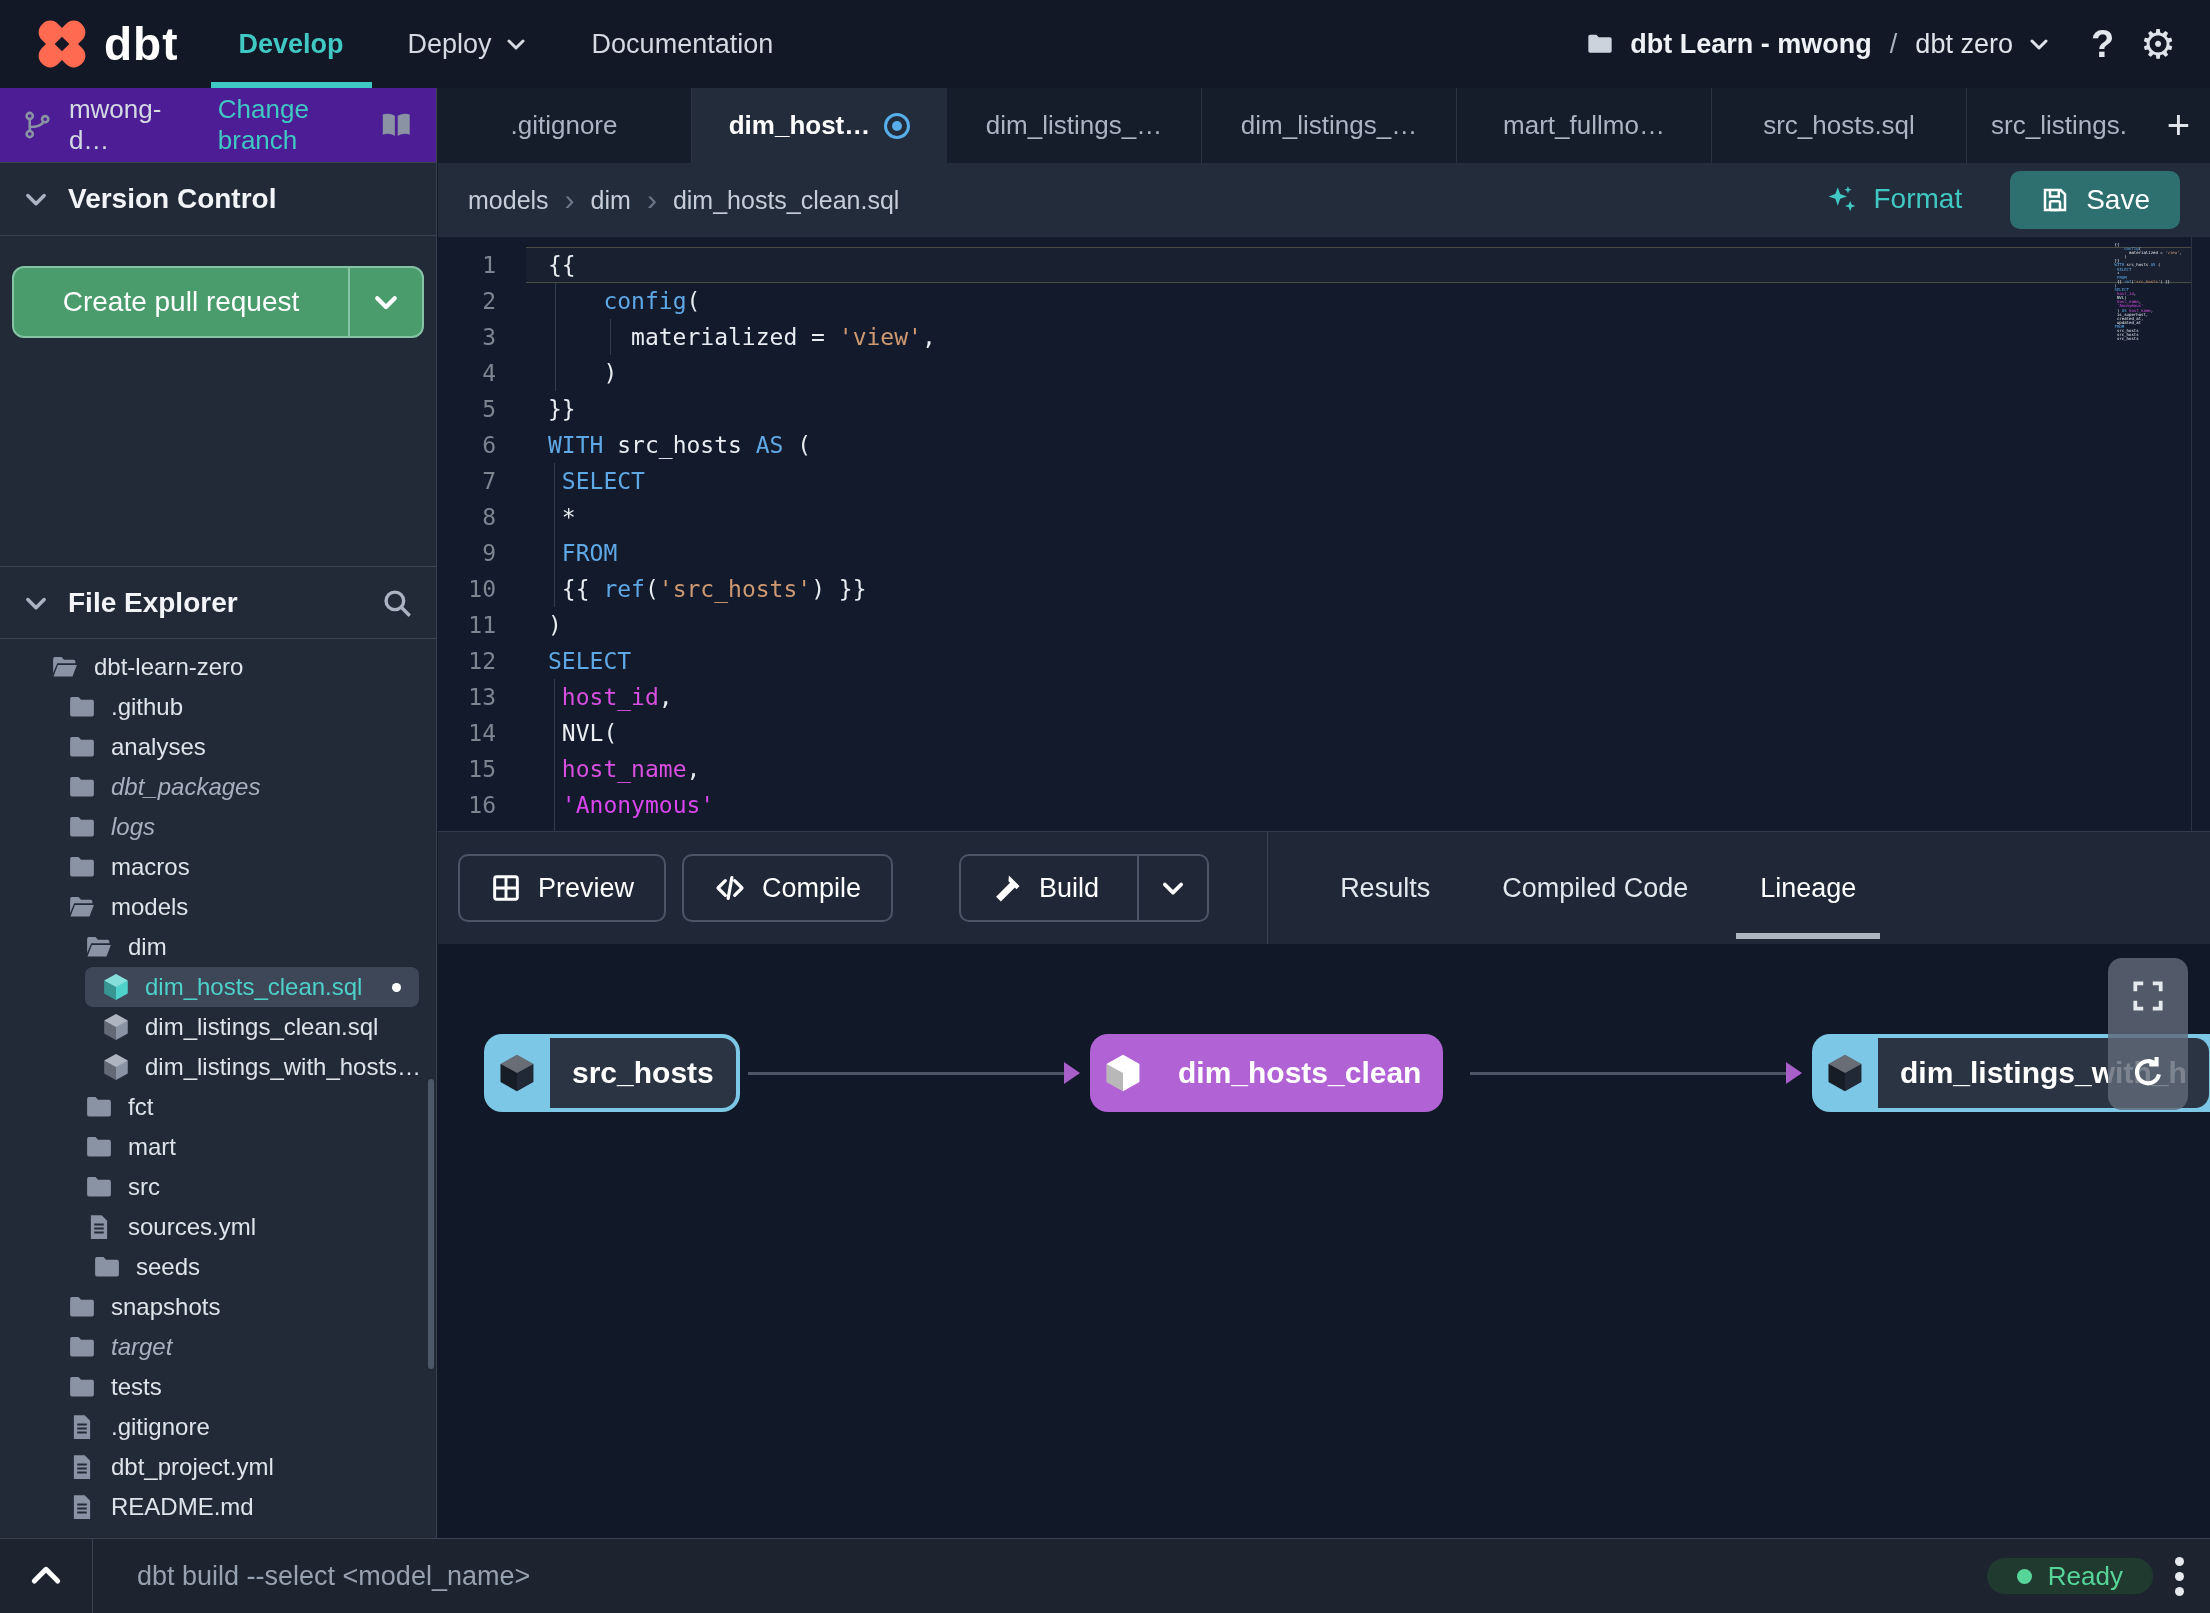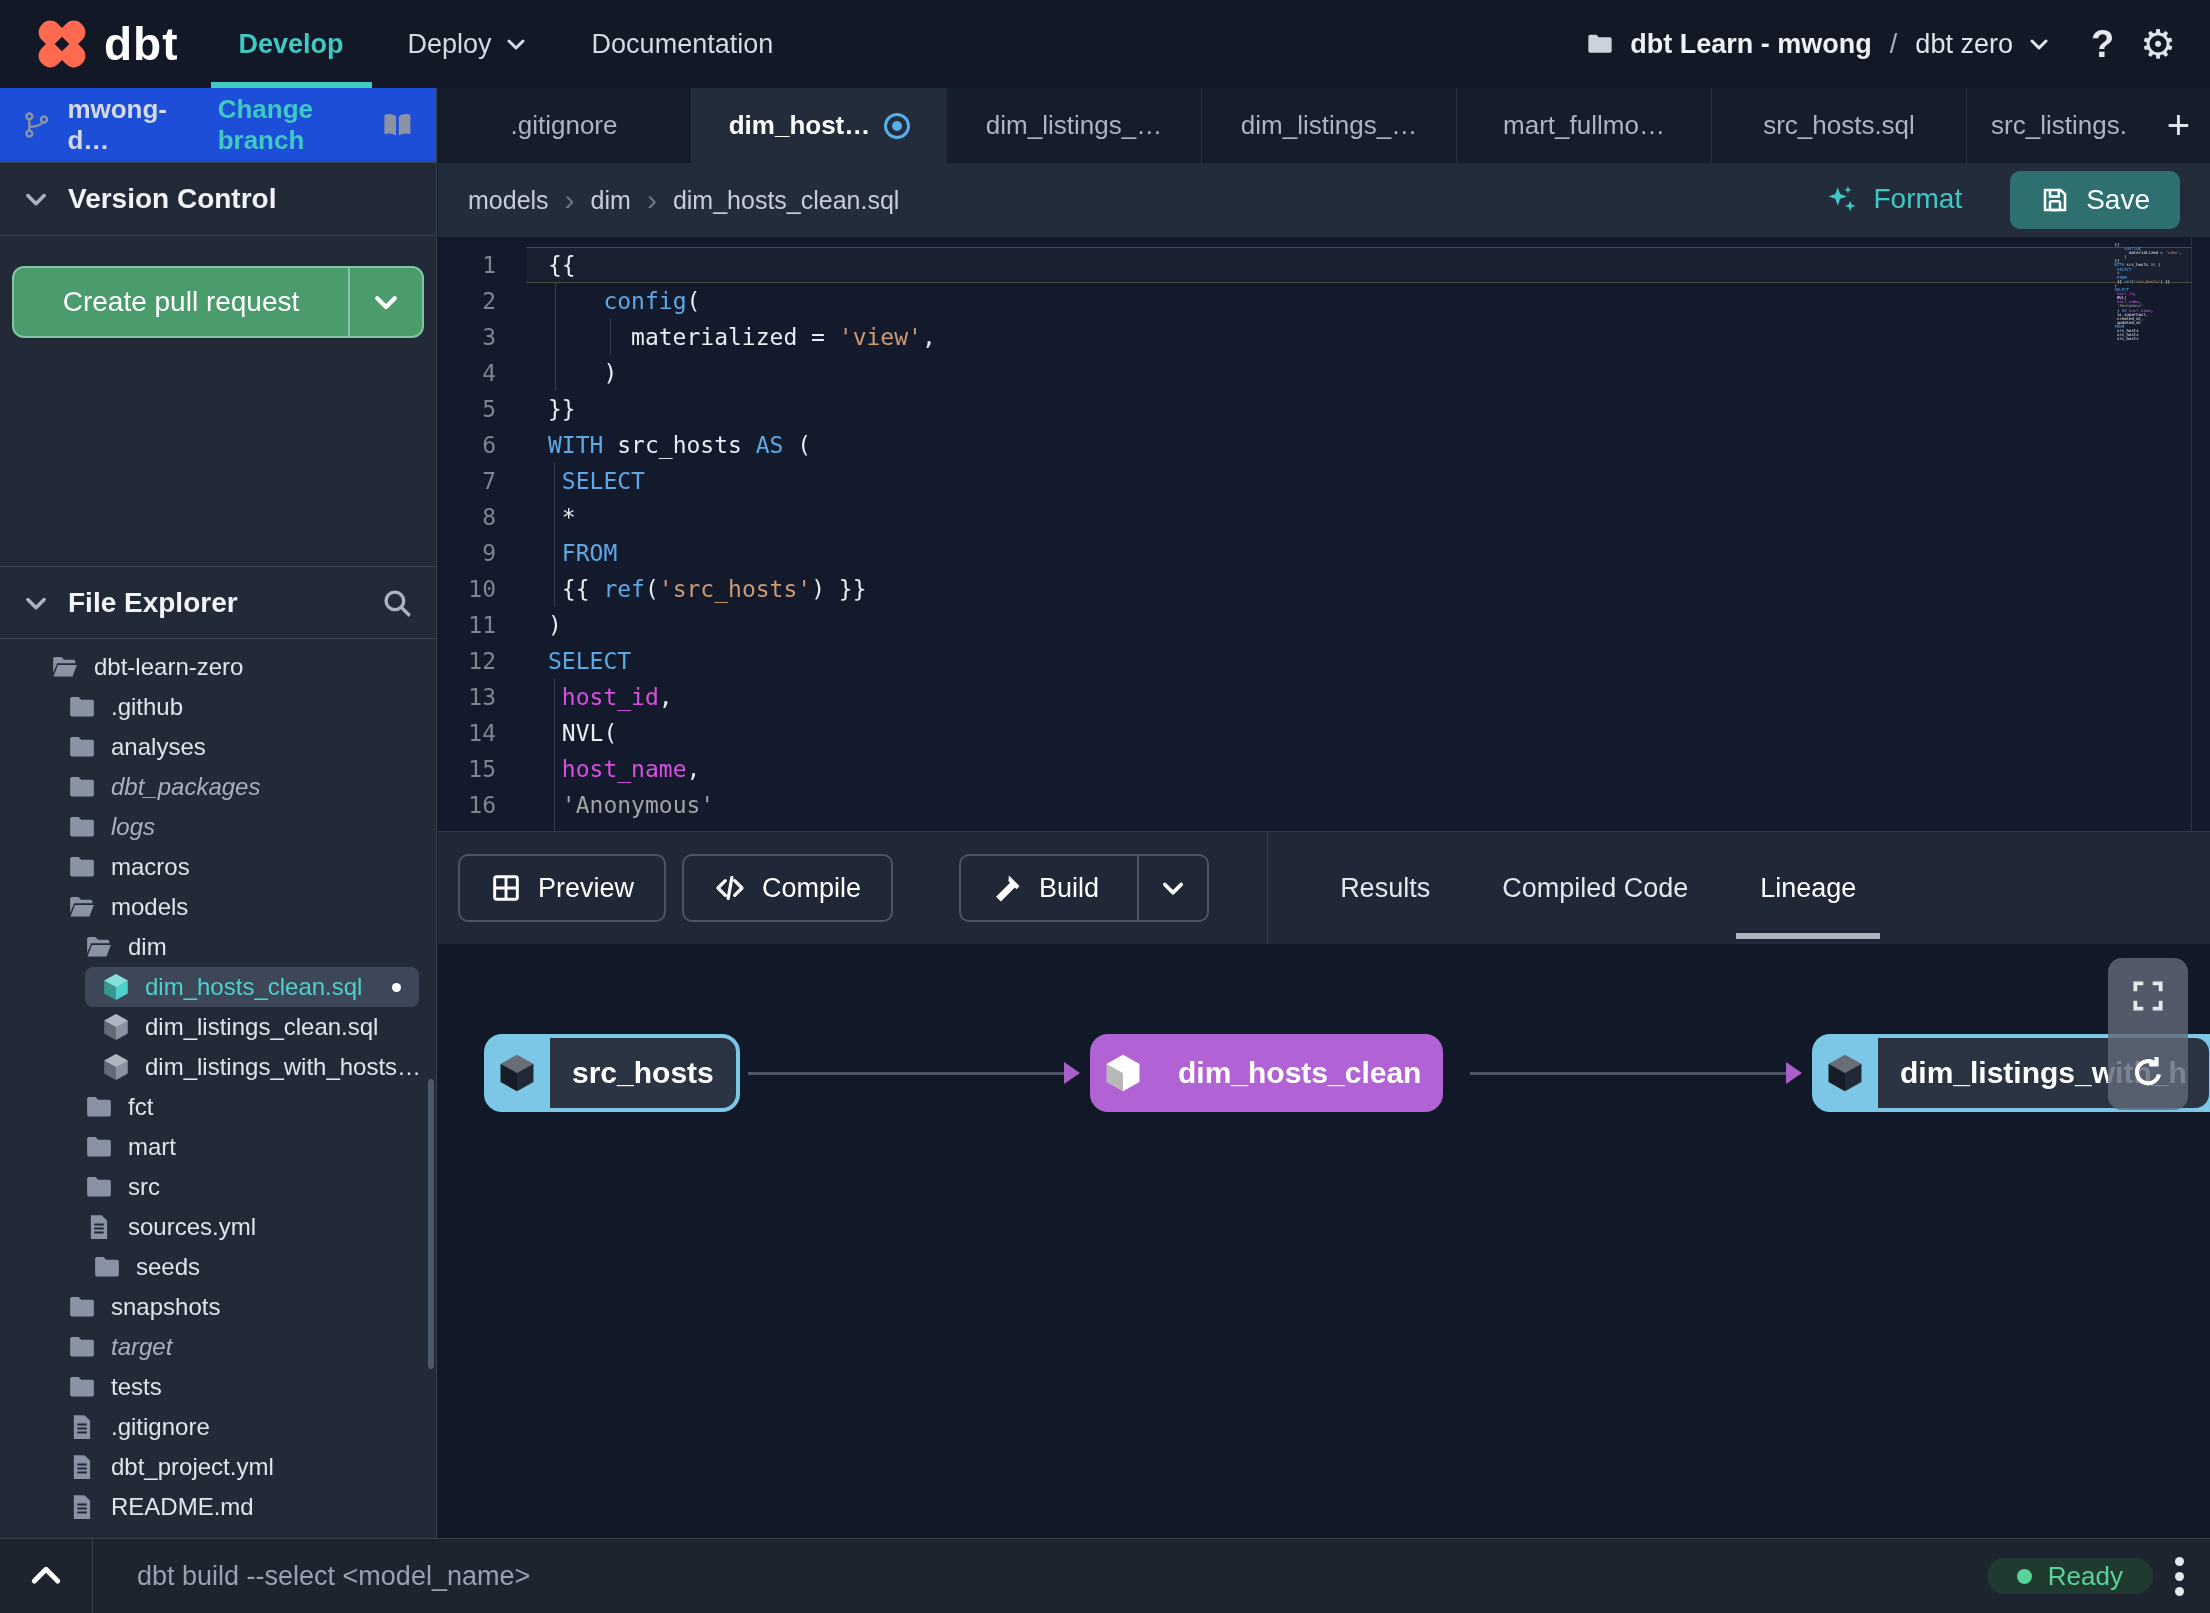--- a/index.html
+++ b/index.html
@@ -17,21 +17,21 @@
   .nav-item .chev { width:24px; height:24px; color:#d4d9e2; }
   .nav-right { margin-left:auto; display:flex; align-items:center; margin-right:34px; gap:26px; }
   .proj { display:flex; align-items:center; gap:14px; font-size:27px; }
   .proj .pname { font-weight:bold; color:#eef1f5; }
   .proj .psep { color:#aab3c0; margin:0 4px; }
   .proj .penv { color:#dfe3ea; }
   .help-q { font-size:38px; font-weight:bold; color:#e3e7ee; margin-left:14px; }
   .gear { font-family:"DejaVu Sans",sans-serif; font-size:40px; color:#dfe3ea; line-height:1; }
 
   
-  .branch-bar { position:absolute; top:88px; left:0; width:437px; height:75px; background:#1d4ed8; border-right:1px solid #39424f; border-bottom:1px solid #39424f; display:flex; align-items:center; padding:8px 22px; z-index:10;font-weight:bold; }
+  .branch-bar { position:absolute; top:88px; left:0; width:437px; height:75px; background:#4c1d95; border-right:1px solid #39424f; border-bottom:1px solid #39424f; display:flex; align-items:center; padding:8px 22px; z-index:10; }
   .branch-bar svg.git { width:34px; height:34px; }
   .branch-name { font-size:26px; color:#d4d9e2; margin-left:16px; }
   .change-branch { font-size:26px; color:#40c8c3; margin-left:28px; cursor:pointer; }
   .branch-bar .book { width:38px; height:34px; margin-left:auto; }
 
   .tabbar { position:absolute; top:88px; left:437px; right:0; height:75px; background:#151c2a; display:flex; align-items:stretch; z-index:10; }
   .etab { width:255px; display:flex; align-items:center; justify-content:center; gap:14px; font-size:26px; color:#aab4c2; border-right:1px solid #2c3442; cursor:pointer; white-space:nowrap; overflow:hidden; }
   .etab.active { background:#232c3b; color:#fff; font-weight:bold; border-right:none; }
   .etab.last { width:184px; border-right:none; }
   .dirty-dot { width:26px; height:26px; border:3px solid #58aee8; border-radius:50%; position:relative; flex:none; }
@@ -70,21 +70,21 @@
   .save-btn svg { width:30px; height:30px; }
 
   .editor { flex:1; position:relative; background:#121a2b; overflow:hidden; font-family:"DejaVu Sans Mono",monospace; }
   .editor::after { content:''; position:absolute; right:18px; top:0; bottom:0; width:1px; background:#2c3444; }
   .code { position:absolute; top:10px; left:0; right:19px; }
   .code-row { display:flex; height:36px; }
   .ln { width:88px; flex:none; text-align:right; padding-right:30px; color:#7d8590; font-size:23px; line-height:36px; }
   .lc { flex:1; position:relative; font-size:23px; line-height:34px; white-space:pre; padding-left:22px; display:flex; align-items:center; }
   .lc.cur { background:#19202f; border-top:1px solid #4a4c44; border-bottom:1px solid #4a4c44; }
   .guide { position:absolute; top:0; bottom:0; width:1px; background:#333c4c; }
-  .tk-d { color:#e9ecf1; } .tk-k { color:#5fa8e6; } .tk-s { color:#cf9a72; } .tk-v { color:#d94fe0; } .tk-r { color:#a3a3a3;text-align:center; }
+  .tk-d { color:#e9ecf1; } .tk-k { color:#5fa8e6; } .tk-s { color:#cf9a72; } .tk-v { color:#d94fe0; } .tk-r { color:#d946ef;text-align:center; }
   .minimap { position:absolute; top:6px; right:28px; font-size:4px; line-height:4.1px; white-space:pre; }
 
   
   .toolbar { height:113px; flex:none; background:#202837; border-top:1px solid #323b49; display:flex; align-items:center; }
   .tb-btn { height:68px; border:2px solid #4b5566; border-radius:10px; background:transparent; color:#fff; font-size:27px; display:flex; align-items:center; gap:16px; padding:0 30px; margin-left:16px; cursor:pointer; }
   .tb-btn svg { width:32px; height:32px; }
   .tb-btn.first { margin-left:20px; }
   .tb-btn.split { padding-right:0; margin-left:66px; }
   .split-chev { height:100%; display:flex; align-items:center; padding:0 20px; border-left:2px solid #4b5566; margin-left:22px; }
   .split-chev svg { width:28px; height:28px; }

